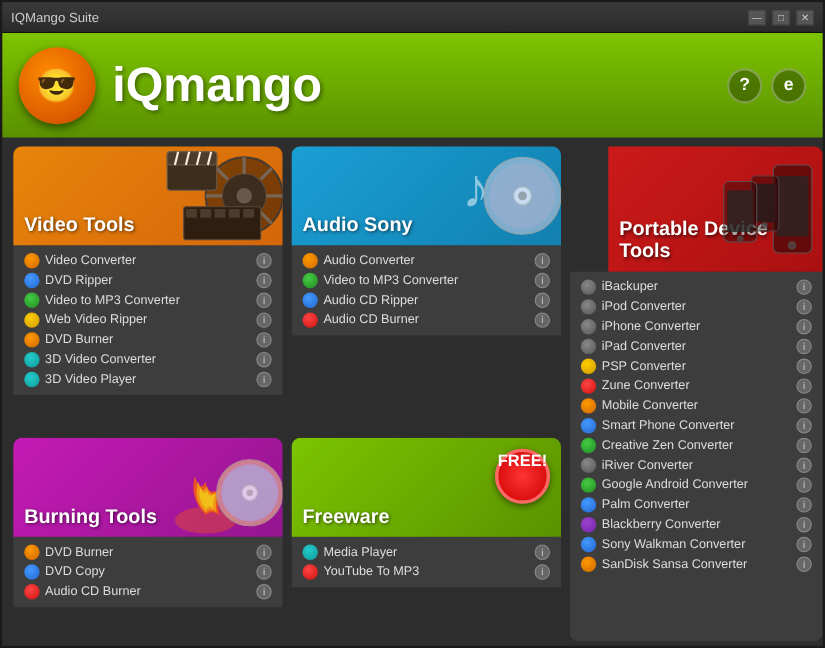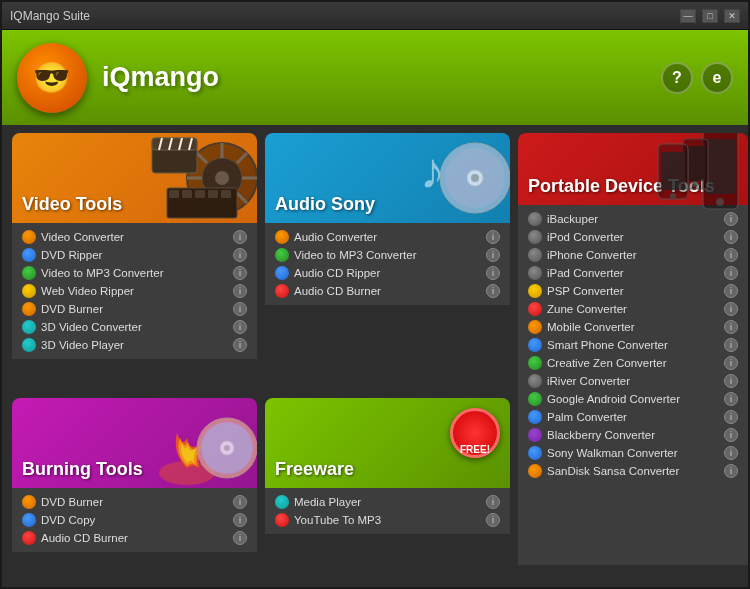--- a/index.html
+++ b/index.html
@@ -56,21 +56,21 @@
       background: radial-gradient(circle at 40% 35%, #ff8c00, #cc4400);
       border-radius: 50%;
       display: flex;
       align-items: center;
       justify-content: center;
       font-size: 30px;
       margin-right: 15px;
       box-shadow: 0 3px 8px rgba(0,0,0,0.5);
     }
     .header-brand {
-      font-size: 27px;
+      font-size: 44px;
       font-weight: bold;
       color: white;
       text-shadow: 2px 2px 4px rgba(0,0,0,0.4);
     }
     .header-icons {
       position: absolute;
       right: 15px;
       display: flex;
       gap: 8px;
     }
@@ -137,21 +137,22 @@
     
     .freeware-card .card-header {
       background: linear-gradient(135deg, #7cc400, #5a9200);
     }
     
     .portable-col {
       grid-row: 1 / 3;
       grid-column: 3;
     }
     .portable-col .card-header {
-      height: 72px;
+      height: 114px;
+      margin-left: 35px;
     }
     .portable-col .card-body {
       height: calc(100% - 90px);
       overflow-y: auto;
     }
     
     .tool-item {
       display: flex;
       align-items: center;
       padding: 2px 2px;
@@ -210,24 +211,24 @@
     
     .free-badge {
       position: absolute;
       right: 10px;
       top: 10px;
       width: 50px;
       height: 50px;
       background: radial-gradient(circle, #ff3333, #cc0000);
       border-radius: 50%;
       display: flex;
-      align-items: flex-end;
+      align-items: flex-start;
       justify-content: center;
       color: white;
-      font-size: 10px;
+      font-size: 15px;
       font-weight: bold;
       border: 3px solid #ff6666;
       box-shadow: 0 2px 6px rgba(0,0,0,0.5);
     }
   </style>
 </head>
 <body>
 
 <div class="titlebar">
   <span class="titlebar-title">IQMango Suite</span>

